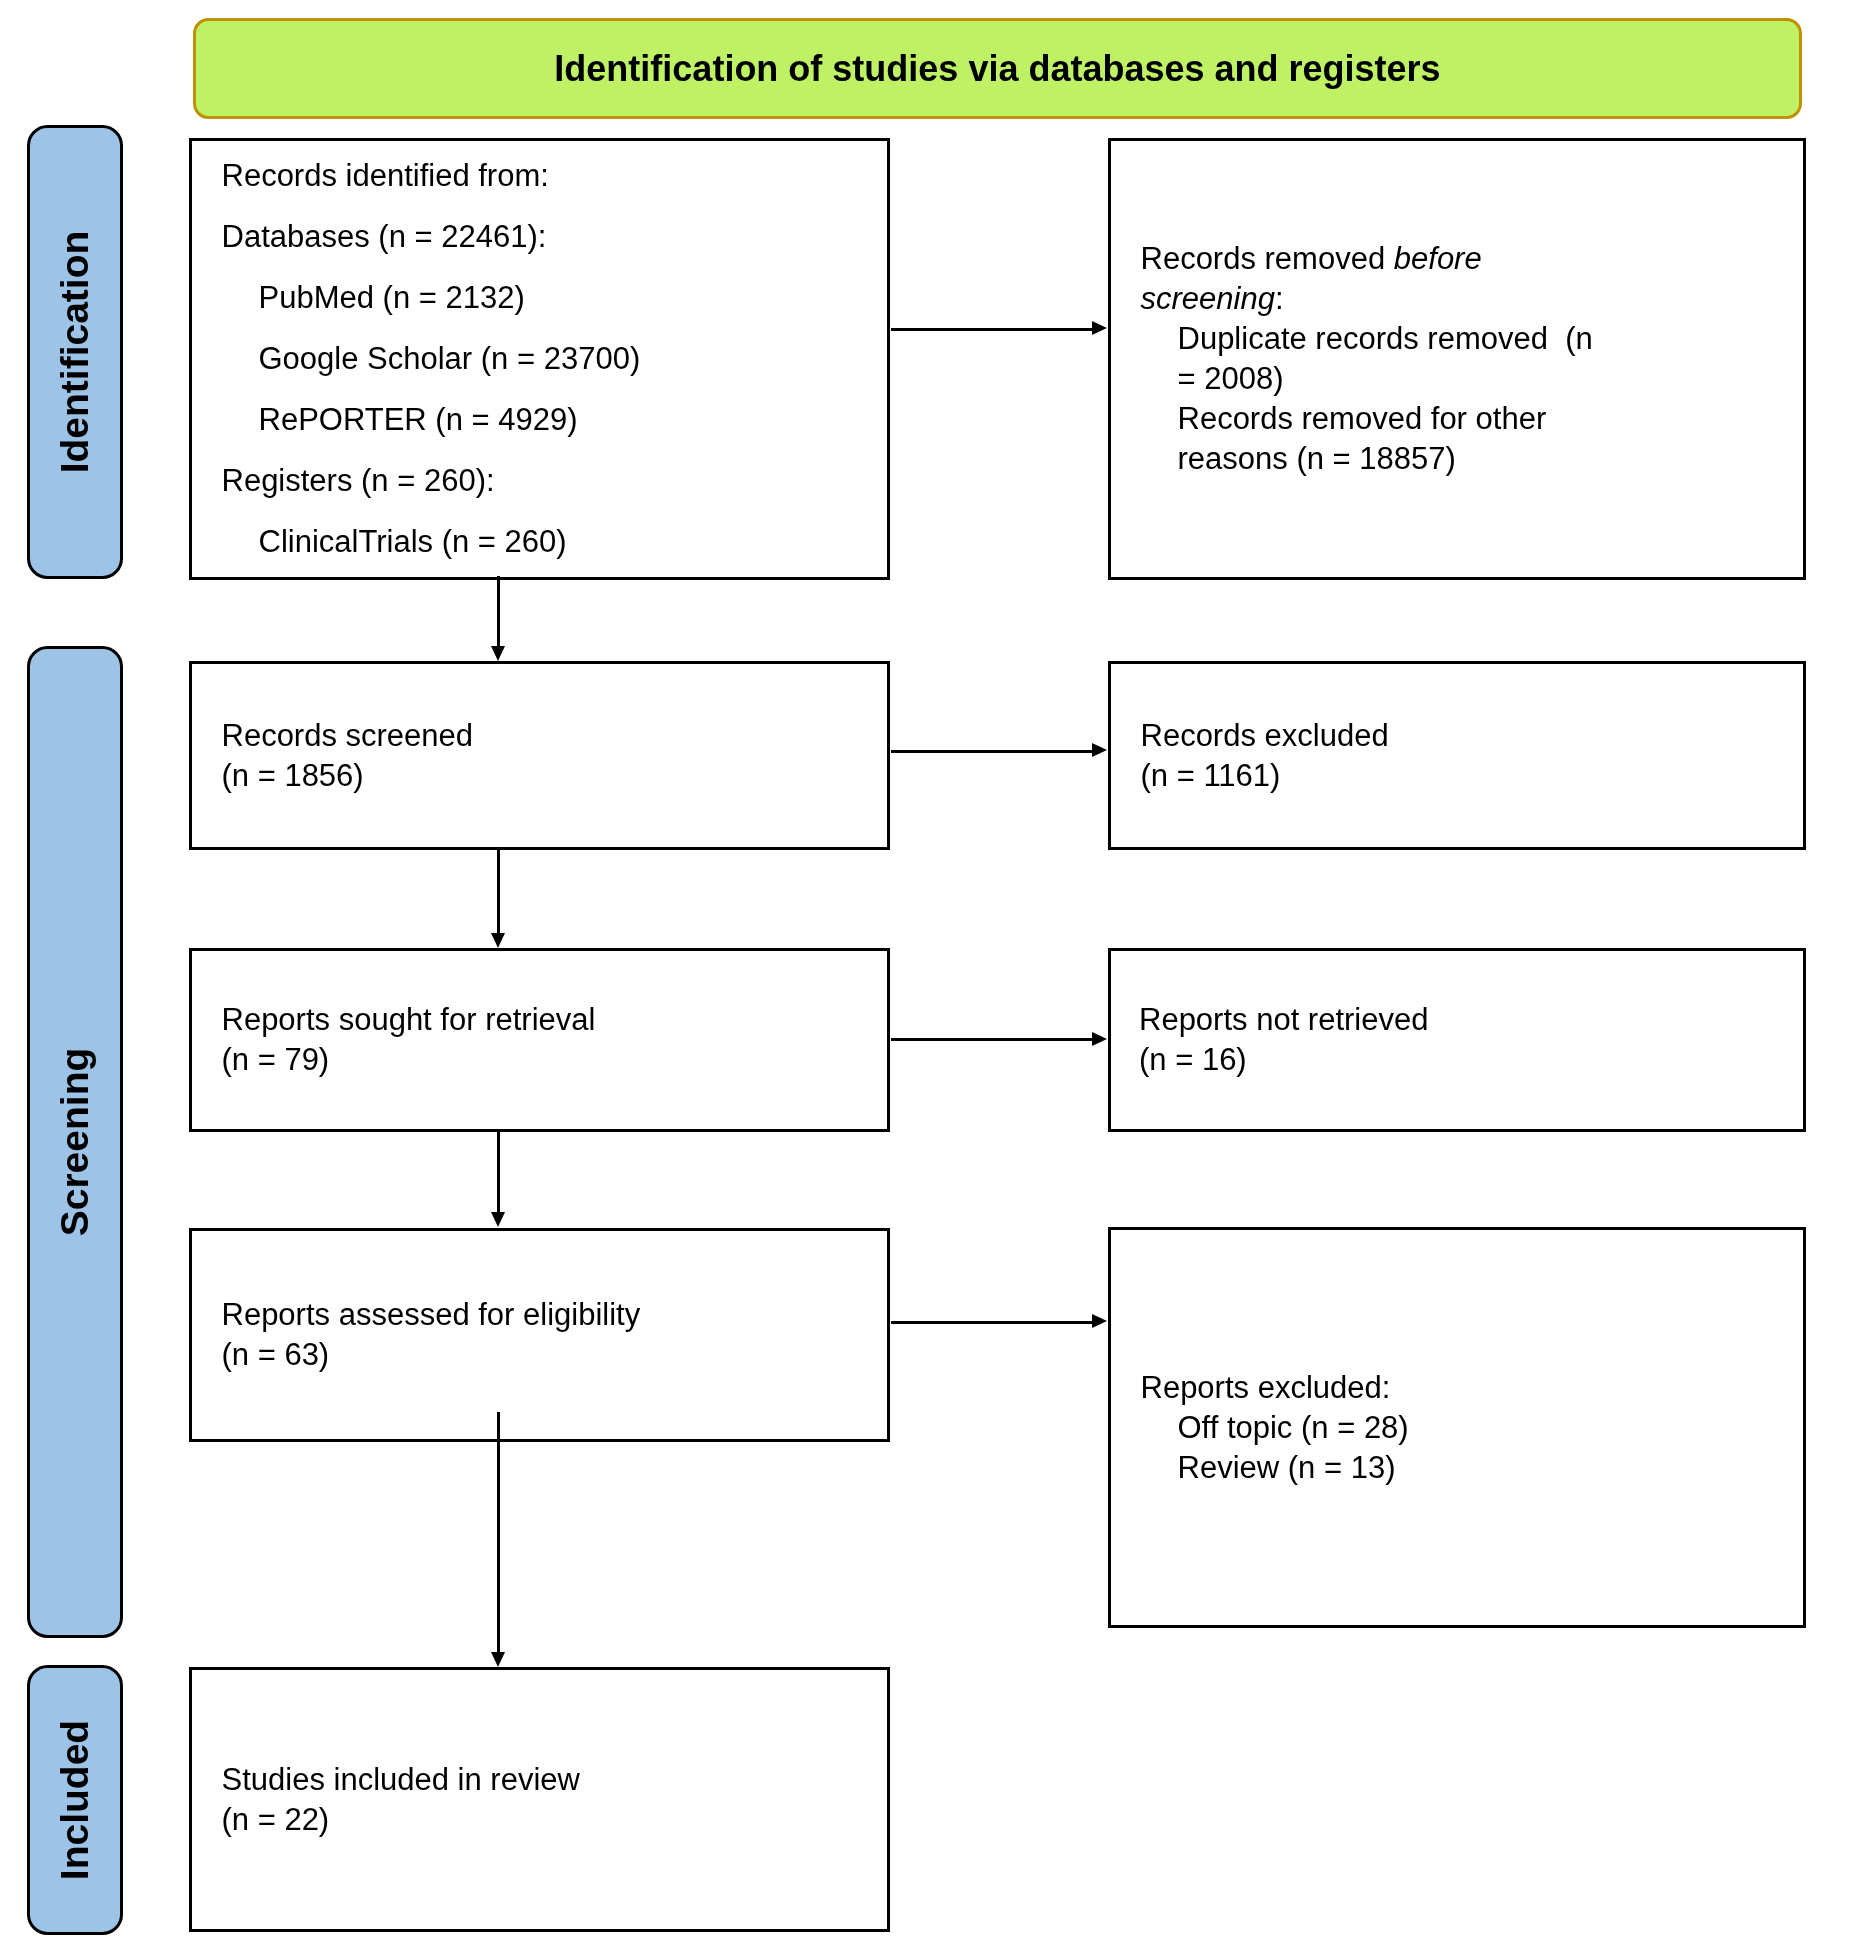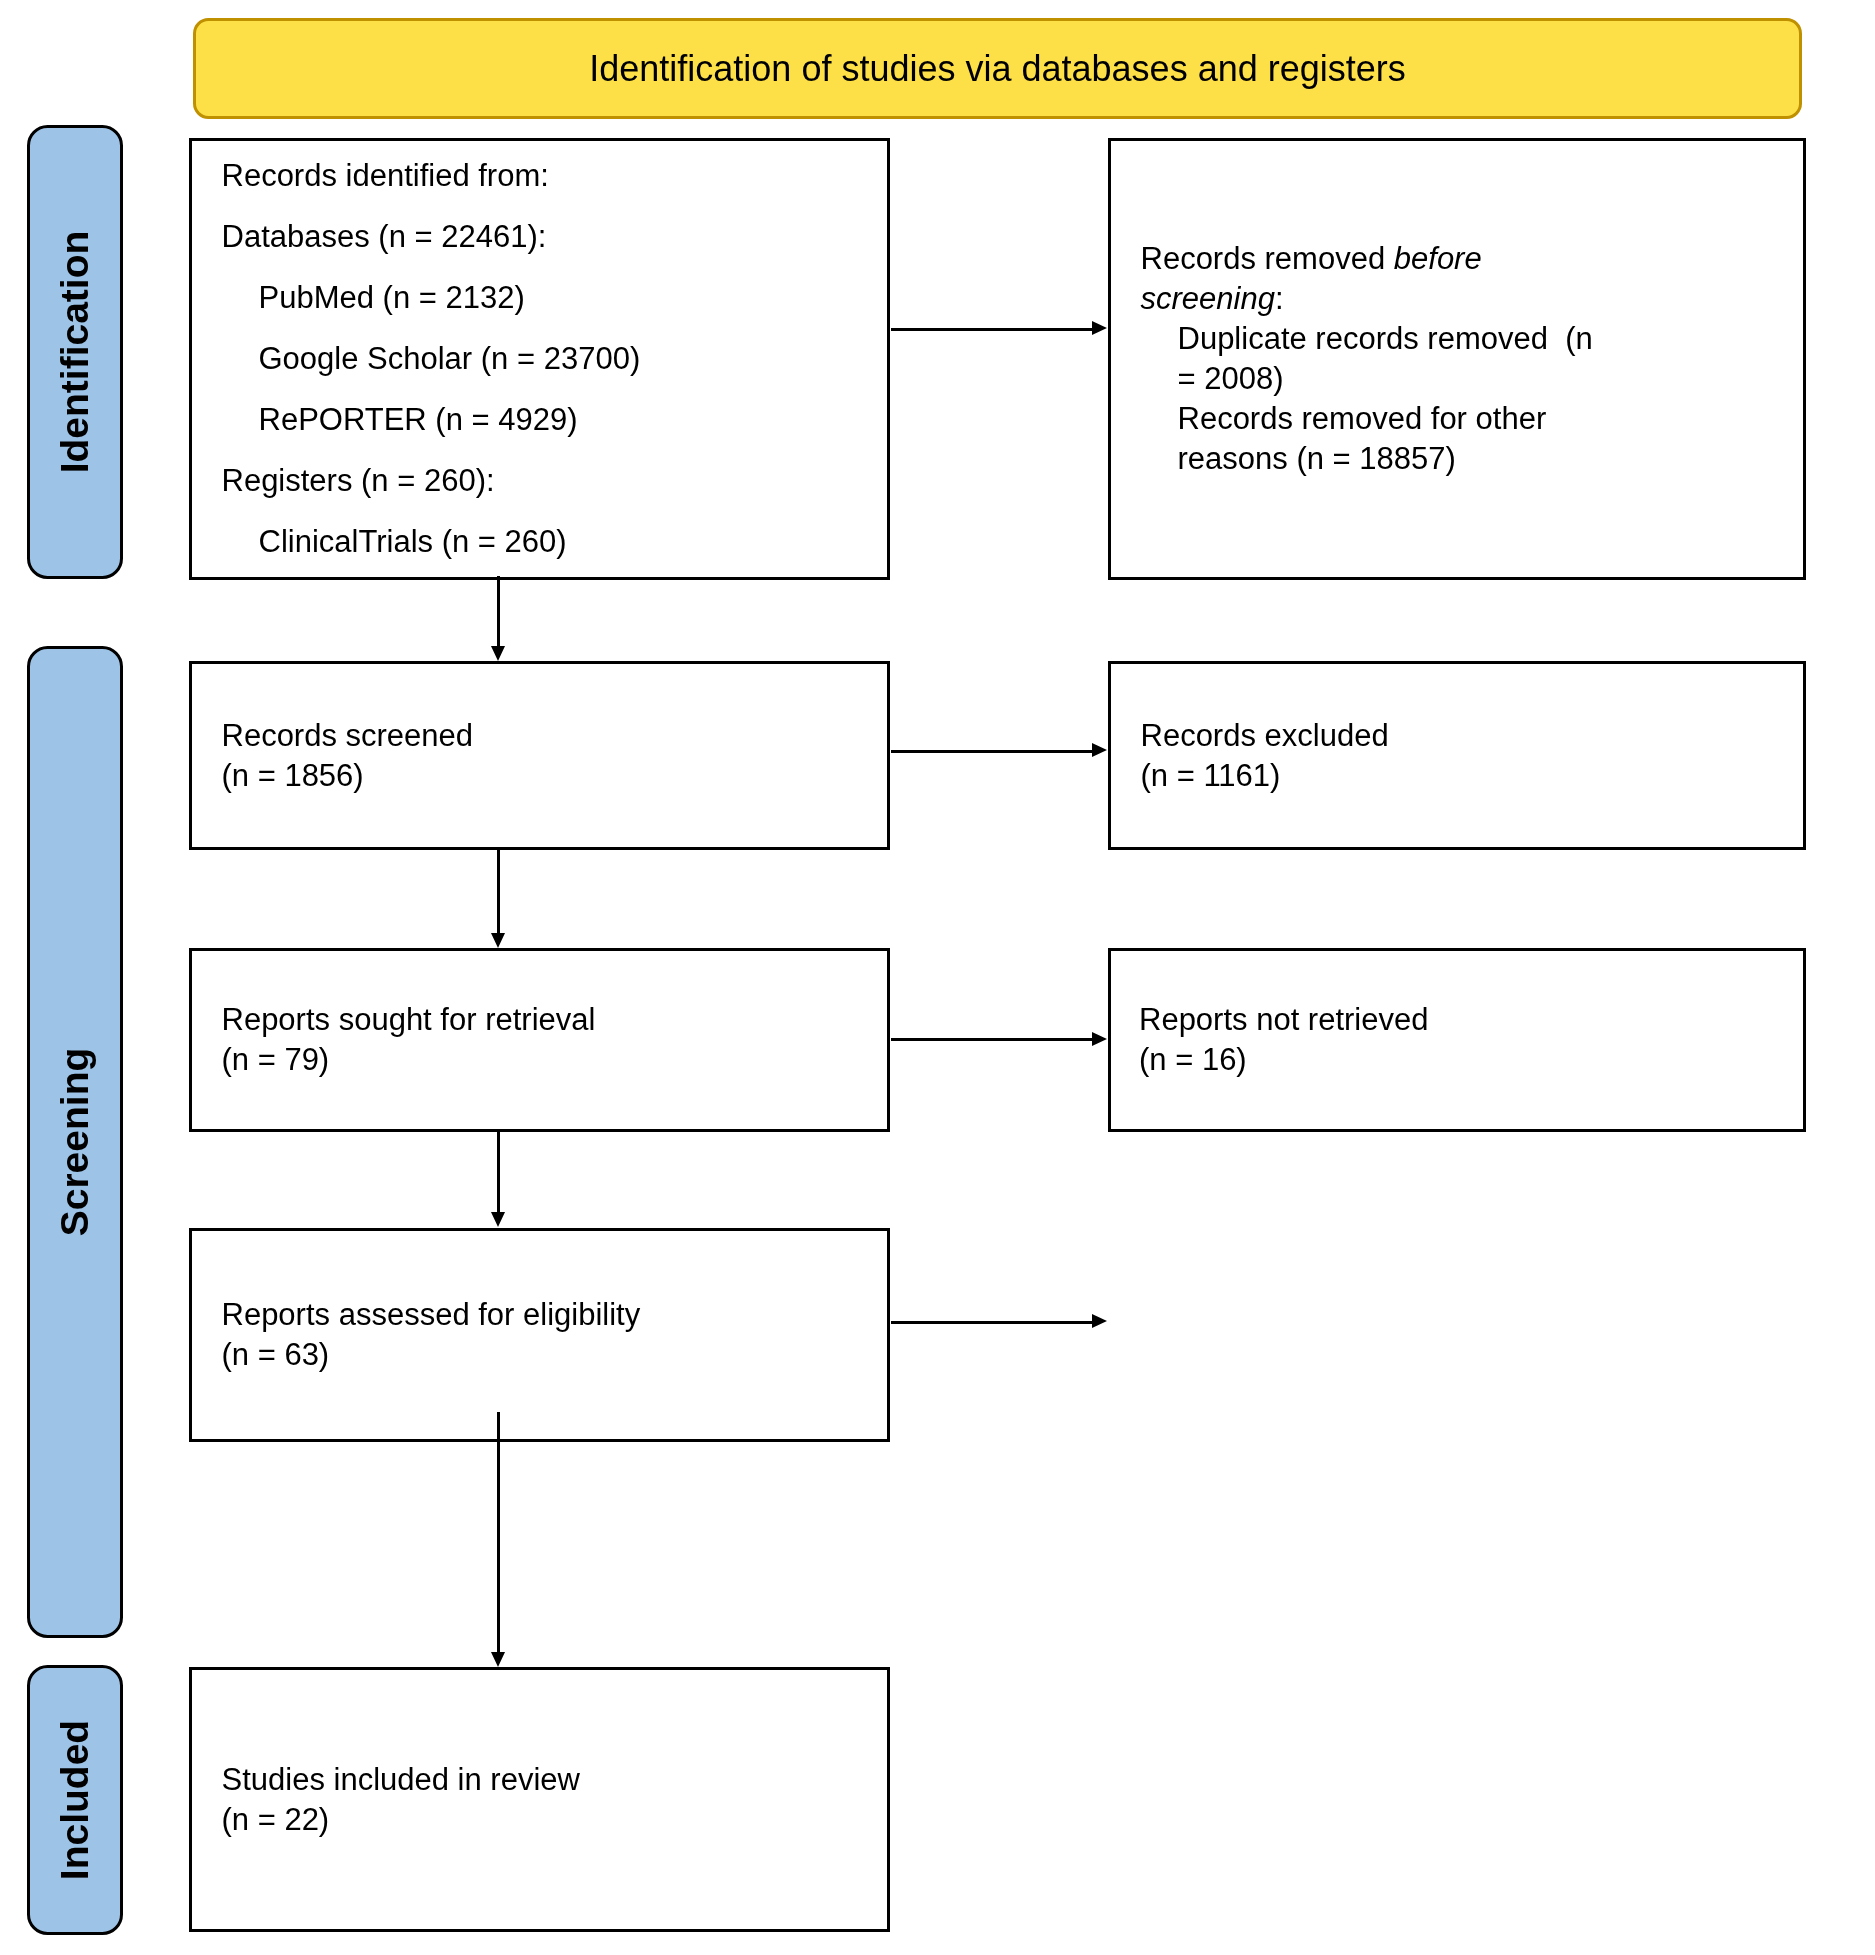--- a/index.html
+++ b/index.html
@@ -8,26 +8,26 @@
     width: 1875px;
     height: 1955px;
     background: #ffffff;
     font-family: "Liberation Sans", "DejaVu Sans", sans-serif;
     color: #000000;
     overflow: hidden;
   }
   .banner {
     position: absolute;
     left: 193px; top: 18px; width: 1609px; height: 101px;
-    background: #fde047;
+    background: #bef264;
     border: 3.2px solid #BF9000;
     border-radius: 15.4px;
     box-sizing: border-box;
     display: flex; align-items: center; justify-content: center;
-    font-size: 36px; font-weight: normal;
+    font-size: 36px; font-weight: bold;
   }
   .stage {
     position: absolute;
     left: 27px; width: 96px;
     background: #9DC3E6;
     border: 3.9px solid #000000;
     border-radius: 20.5px;
     box-sizing: border-box;
     display: flex; align-items: center; justify-content: center;
   }
@@ -134,20 +134,25 @@
   </div>
   <div class="fbox" id="box-not-retrieved">
     <div class="line">Reports not retrieved</div>
     <div class="line">(n = 16)</div>
   </div>
 
   <div class="fbox" id="box-assessed">
     <div class="line">Reports assessed for eligibility</div>
     <div class="line">(n = 63)</div>
   </div>
+  <div class="fbox" id="box-reports-excluded">
+    <div class="line">Reports excluded:</div>
+    <div class="line indent">Off topic (n = 28)</div>
+    <div class="line indent">Review (n = 13)</div>
+  </div>
 
   <div class="fbox" id="box-included">
     <div class="line">Studies included in review</div>
     <div class="line">(n = 22)</div>
   </div>
 
   <div class="shaft-v" id="arrow-v1-shaft"></div>
   <div class="head-down" id="arrow-v1-head"></div>
   <div class="shaft-v" id="arrow-v2-shaft"></div>
   <div class="head-down" id="arrow-v2-head"></div>

